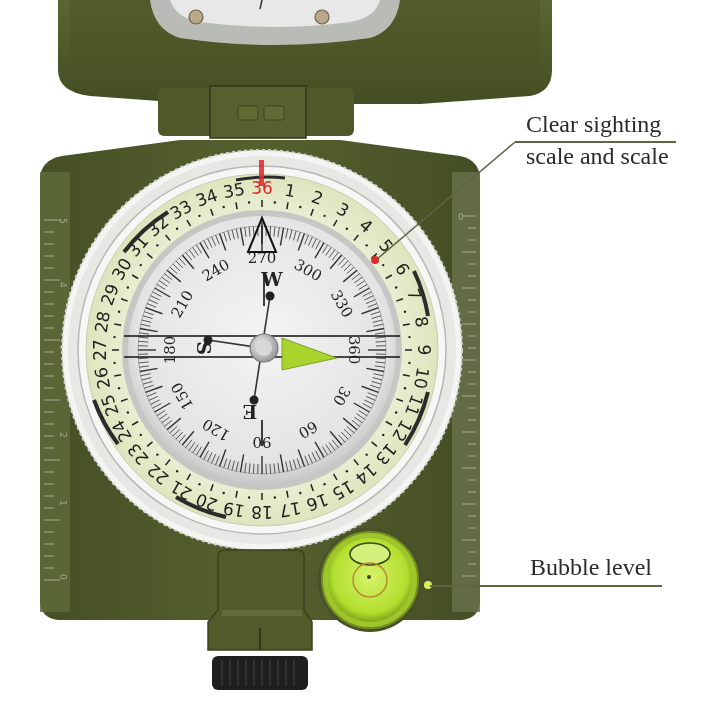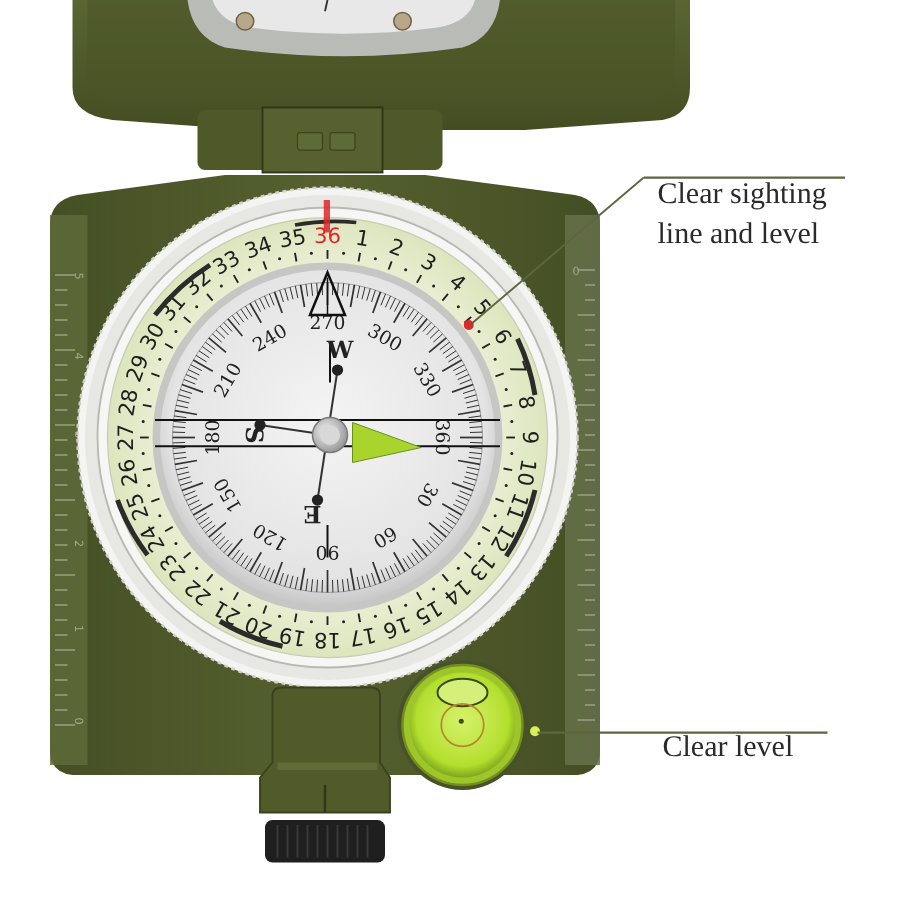--- a/index.html
+++ b/index.html
@@ -1,18 +1,18 @@
 <!DOCTYPE html>
 <html><head>
 <meta charset="utf-8">
 <style>
   html,body{margin:0;padding:0;background:#ffffff;}
   body{width:720px;height:720px;position:relative;overflow:hidden;font-family:"DejaVu Serif",serif;}
   .scene{position:absolute;left:0;top:0;width:720px;height:720px;}
-  .callout{position:absolute;color:#2a2a2a;font-family:"Liberation Serif","DejaVu Serif",serif;font-size:24px;line-height:32px;margin-top:31px;}
+  .callout{position:absolute;color:#2a2a2a;font-family:"Liberation Serif","DejaVu Serif",serif;font-size:24px;line-height:32px;}
   .callout span{display:block;white-space:nowrap;}
   #callout-sighting{left:526px;top:108px;}
   #callout-bubble{left:530px;top:551px;}
 </style>
 </head>
 <body>
 
 <div class="scene">
 <svg width="720" height="720" viewBox="0 0 720 720" xmlns="http://www.w3.org/2000/svg">
   <defs>
@@ -531,17 +531,17 @@
   <circle cx="428" cy="585" r="4" fill="#d8f05a"></circle>
 
   <line x1="376" y1="260" x2="515" y2="142" stroke="#5e6540" stroke-width="1.5"></line>
   <line x1="515" y1="142" x2="676" y2="142" stroke="#5e6540" stroke-width="1.8"></line>
   <line x1="430" y1="586" x2="662" y2="586" stroke="#5e6540" stroke-width="1.8"></line>
 </svg>
 </div>
 
 <div class="callout" id="callout-sighting">
   <span>Clear sighting</span>
-  <span>line and level</span>
+  <span>scale and scale</span>
 </div>
 <div class="callout" id="callout-bubble">
-  <span>Clear level</span>
+  <span>Bubble level</span>
 </div>
 
 </body></html>

